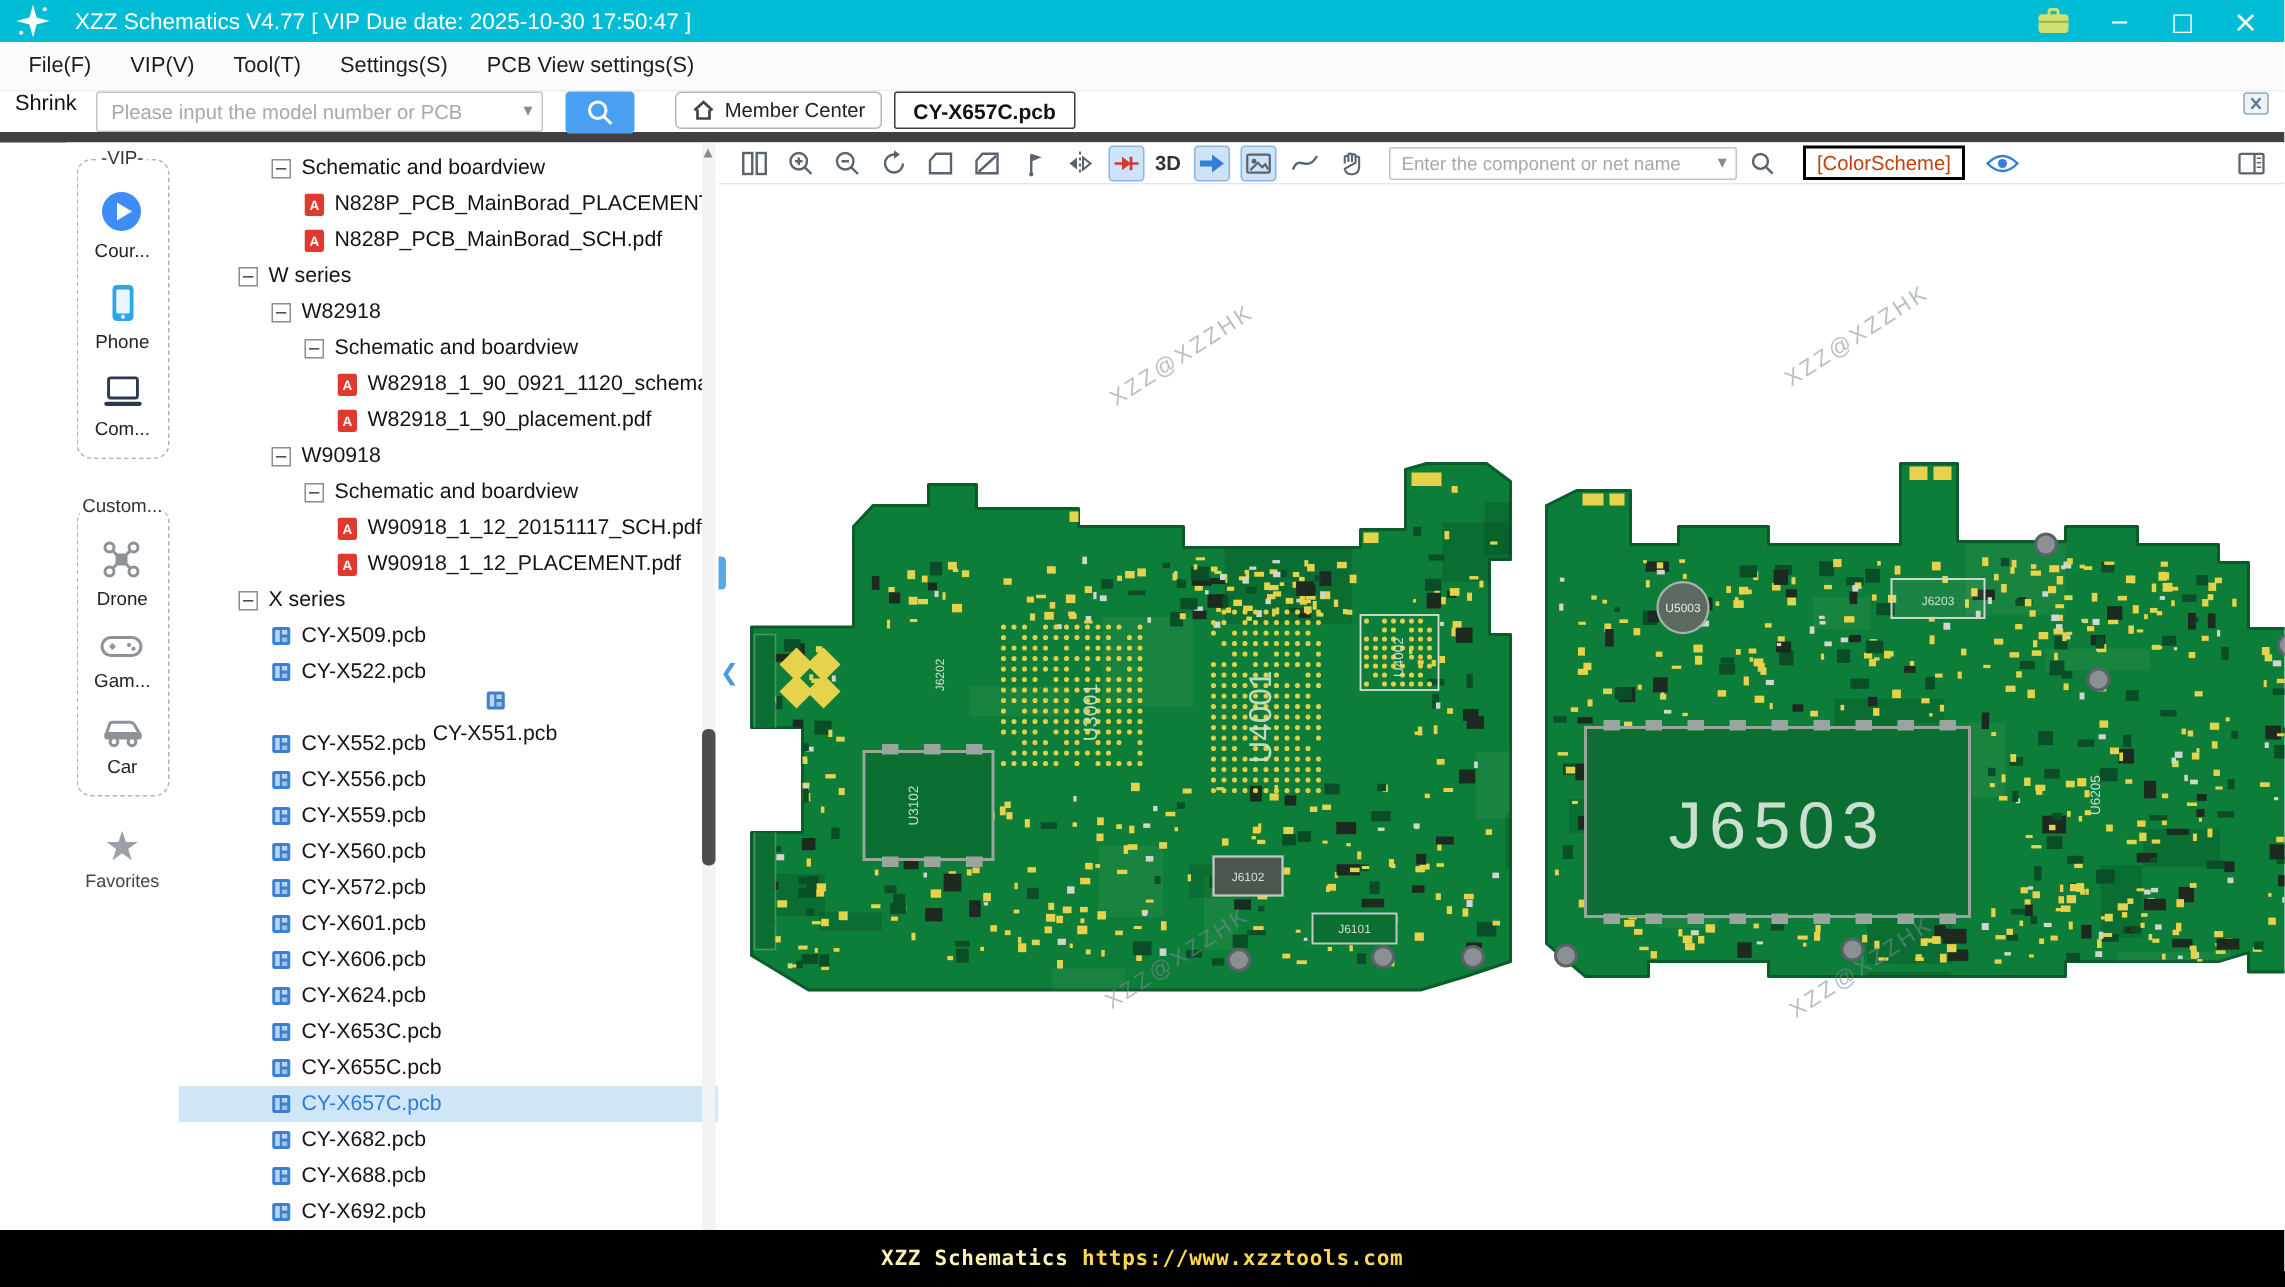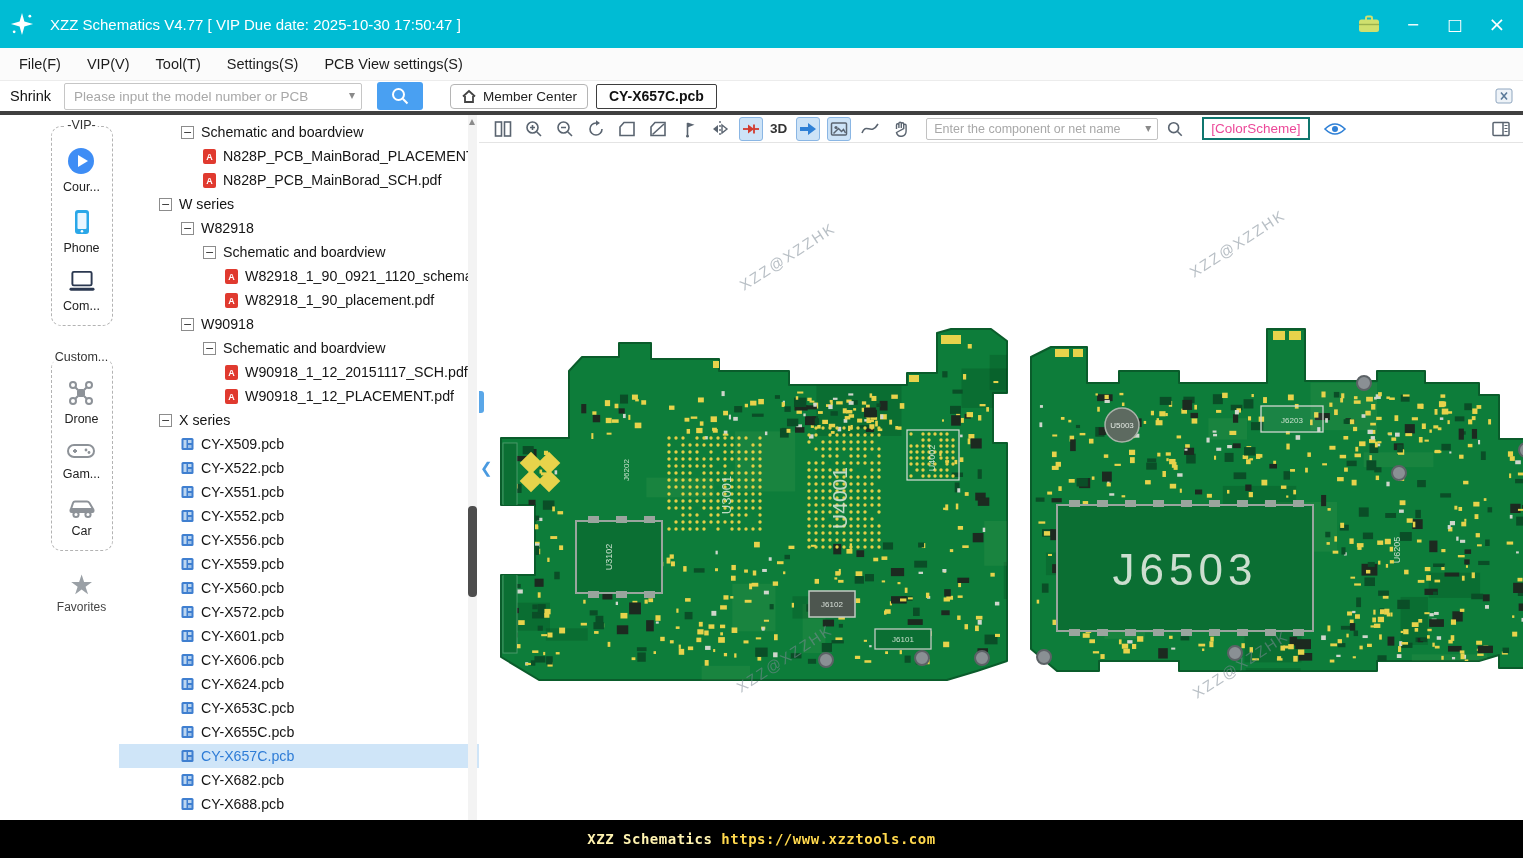--- a/index.html
+++ b/index.html
@@ -1,37 +1,37 @@
 <!DOCTYPE html>
 <html><head>
 <meta charset="utf-8">
 <style>
   * { margin:0; padding:0; box-sizing:border-box; }
   html,body { width:1523px; height:858px; overflow:hidden; background:#fff;
               font-family:"Liberation Sans", sans-serif; }
   .window { position:relative; width:1523px; height:858px; background:#fff; }
 
   
-  .titlebar { height:48px; background:#00bcd4; display:flex; align-items:center;
+  .titlebar { height:28px; background:#00bcd4; display:flex; align-items:center;
               padding:0 10px 0 10px; gap:10px; }
   .title-text { color:#fff; font-size:15px; white-space:nowrap; }
   .tb-spacer { flex:1; }
   .tb-btn { width:32px; height:26px; color:#fff; display:flex; align-items:center;
             justify-content:center; font-size:16px; font-family:"DejaVu Sans",sans-serif; }
   .tb-btn.close { font-size:20px; }
   .tb-ico { display:flex; align-items:center; margin-right:6px; }
 
   
   .menubar { height:33px; background:#fbfbfb; border-bottom:1px solid #ececec;
              display:flex; align-items:center; padding-left:6px; }
   .menu-item { padding:0 13px; font-size:14.5px; color:#1c1c1c; }
 
   
-  .topbar { height:34px; display:flex; align-items:center; padding-left:8px;
-            border-bottom:4px solid #404040; background:#fff; }
+  .topbar { height:34px; display:flex; padding-left:8px;
+            border-bottom:7px solid #404040; background:#fff; }
   .shrink { font-size:14.5px; margin:0 13px 0 2px; color:#111; }
   .model-search { position:relative; width:298px; height:27px; }
   .model-search input { width:100%; height:100%; border:1px solid #c6c6c6; border-radius:2px;
             padding:0 24px 0 9px; font-size:13.5px; color:#333; outline:none; }
   input::placeholder { color:#a8a8a8; }
   .chev { position:absolute; right:7px; top:5px; color:#8a8a8a; font-size:12px;
           font-family:"DejaVu Sans",sans-serif; }
   .search-btn { width:46px; height:28px; background:#49a0f2; border-radius:3px; margin-left:15px;
           display:flex; align-items:center; justify-content:center; }
   .member-btn { margin-left:27px; height:25px; border:1px solid #b5b5b5; border-radius:4px;
@@ -84,22 +84,22 @@
                  border-bottom:1px solid #e4e4e4; background:#fff; }
   .ticon { width:24px; height:24px; display:flex; align-items:center; justify-content:center;
            margin-right:7px; border-radius:3px; flex-shrink:0; }
   .ticon.active { background:#cde3f7; border:1px solid #8ab6e4; }
   .lbl-3d { font-size:13.5px; font-weight:600; color:#333; margin-right:9px; }
   .net-search { position:relative; width:232px; height:22px; margin-left:6px; }
   .net-search input { width:100%; height:100%; border:1px solid #c2c2c2; border-radius:2px;
            padding:0 20px 0 7px; font-size:12.5px; color:#444; outline:none; }
   .net-search .chev { top:3px; }
   .mag-gray { margin-left:8px; display:flex; }
-  .cs-btn { margin-left:18px; height:23px; border:2px solid #0f766e; background:#fff;
-            display:flex; align-items:center; padding:0 7px; font-size:13.5px; color:#ec4899; }
+  .cs-btn { margin-left:18px; height:23px; border:2px solid #000000; background:#fff;
+            display:flex; align-items:center; padding:0 7px; font-size:13.5px; color:#c2410c; }
   .eye { margin-left:14px; display:flex; }
   .panel-toggle { margin-left:auto; margin-right:12px; display:flex; }
   .canvas { position:relative; flex:1; background:#fff; }
   #pcb-svg { position:absolute; left:0; top:0; }
   .collapse-pill { position:absolute; left:0; top:248px; width:5px; height:22px;
             background:#5aa7e8; border-radius:0 3px 3px 0; }
   .collapse-chevron { position:absolute; left:1px; top:316px; color:#4a9ae0; font-size:15px;
             font-family:"DejaVu Sans",sans-serif; }
 
   
@@ -353,21 +353,21 @@
             <span class="ficon">
               <svg width="13" height="14" viewBox="0 0 13 14">
                 <rect x="0.5" y="1" width="12" height="12" rx="1.5" fill="#3f7fd0"></rect>
                 <rect x="2.5" y="3" width="3" height="8" fill="#bcd6f0"></rect>
                 <rect x="7" y="3" width="3.5" height="3" fill="#bcd6f0"></rect>
                 <rect x="7" y="8" width="3.5" height="3" fill="#9cc0e8"></rect>
               </svg>
             </span>
             <span class="tlabel">CY-X522.pcb</span>
           </div>
-          <div class="tree-row" style="padding-left: 62px;">
+          <div class="tree-row" style="padding-left: 62px; flex-direction: column;">
             <span class="ficon">
               <svg width="13" height="14" viewBox="0 0 13 14">
                 <rect x="0.5" y="1" width="12" height="12" rx="1.5" fill="#3f7fd0"></rect>
                 <rect x="2.5" y="3" width="3" height="8" fill="#bcd6f0"></rect>
                 <rect x="7" y="3" width="3.5" height="3" fill="#bcd6f0"></rect>
                 <rect x="7" y="8" width="3.5" height="3" fill="#9cc0e8"></rect>
               </svg>
             </span>
             <span class="tlabel">CY-X551.pcb</span>
           </div>

